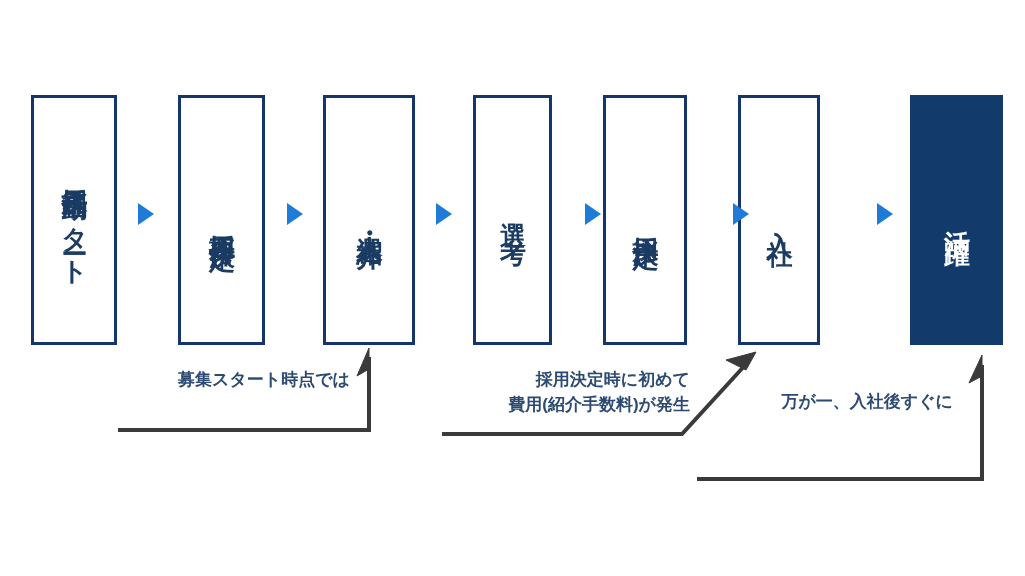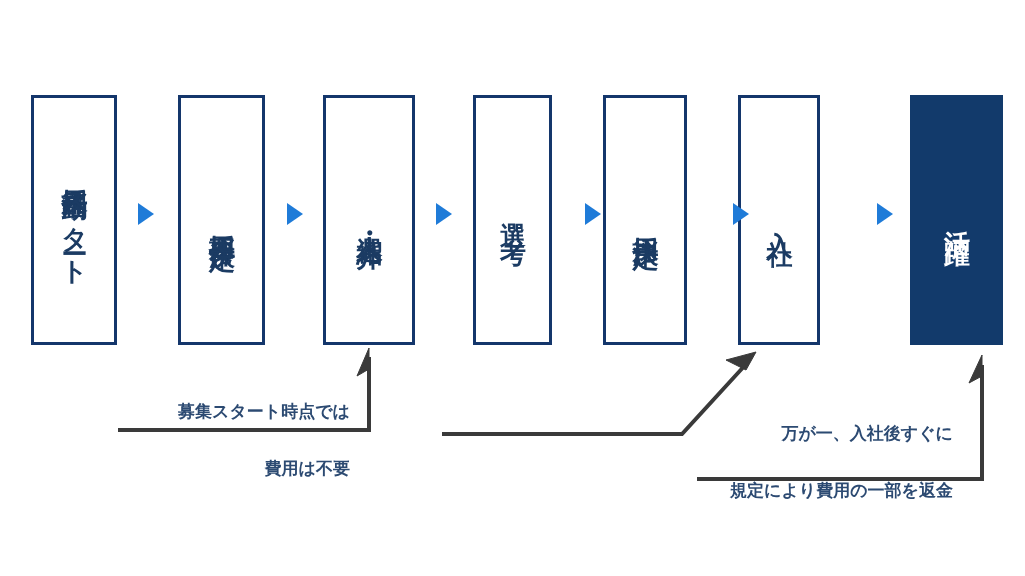--- a/index.html
+++ b/index.html
@@ -68,21 +68,21 @@
   
   .annotation {
     position: absolute;
     color: #2c4a72;
     font-size: 17px;
     font-weight: 700;
     line-height: 1.45;
     text-align: right;
     white-space: nowrap;
   }
-  .annotation div { display: block; margin-top: 32px; }
+  .annotation div { display: block; }
 
   .leader {
     position: absolute;
     pointer-events: none;
   }
 </style>
 </head>
 <body>
 
 <div id="canvas">
@@ -129,22 +129,24 @@
 
     <path d="M442,434 L682,434 L748,362" fill="none" stroke="#3a3a3a" stroke-width="4"></path>
     <path d="M756,352 L726,360 L746,370 Z" fill="#3a3a3a" stroke="#3a3a3a" stroke-width="1" stroke-linejoin="round"></path>
 
     <path d="M697,479 L982,479 L982,365" fill="none" stroke="#3a3a3a" stroke-width="4"></path>
     <path d="M982,355 L969,383 L982,376 Z" fill="#3a3a3a" stroke="#3a3a3a" stroke-width="1" stroke-linejoin="round"></path>
   </svg>
 
   <div class="annotation" style="left:110px; top:368px; width:240px;">
     <div>募集スタート時点では</div>
-    <div>費用は不要</div>
   </div>
 
+  <div class="annotation" style="left:440px; top:368px; width:250px;">
+    <div>採用決定時に初めて</div>
+    <div>費用(紹介手数料)が発生</div>
+  </div>
 
   <div class="annotation" style="left:688px; top:390px; width:265px;">
     <div>万が一、入社後すぐに</div>
-    <div>規定により費用の一部を返金</div>
   </div>
 
 </div>
 
 </body></html>

